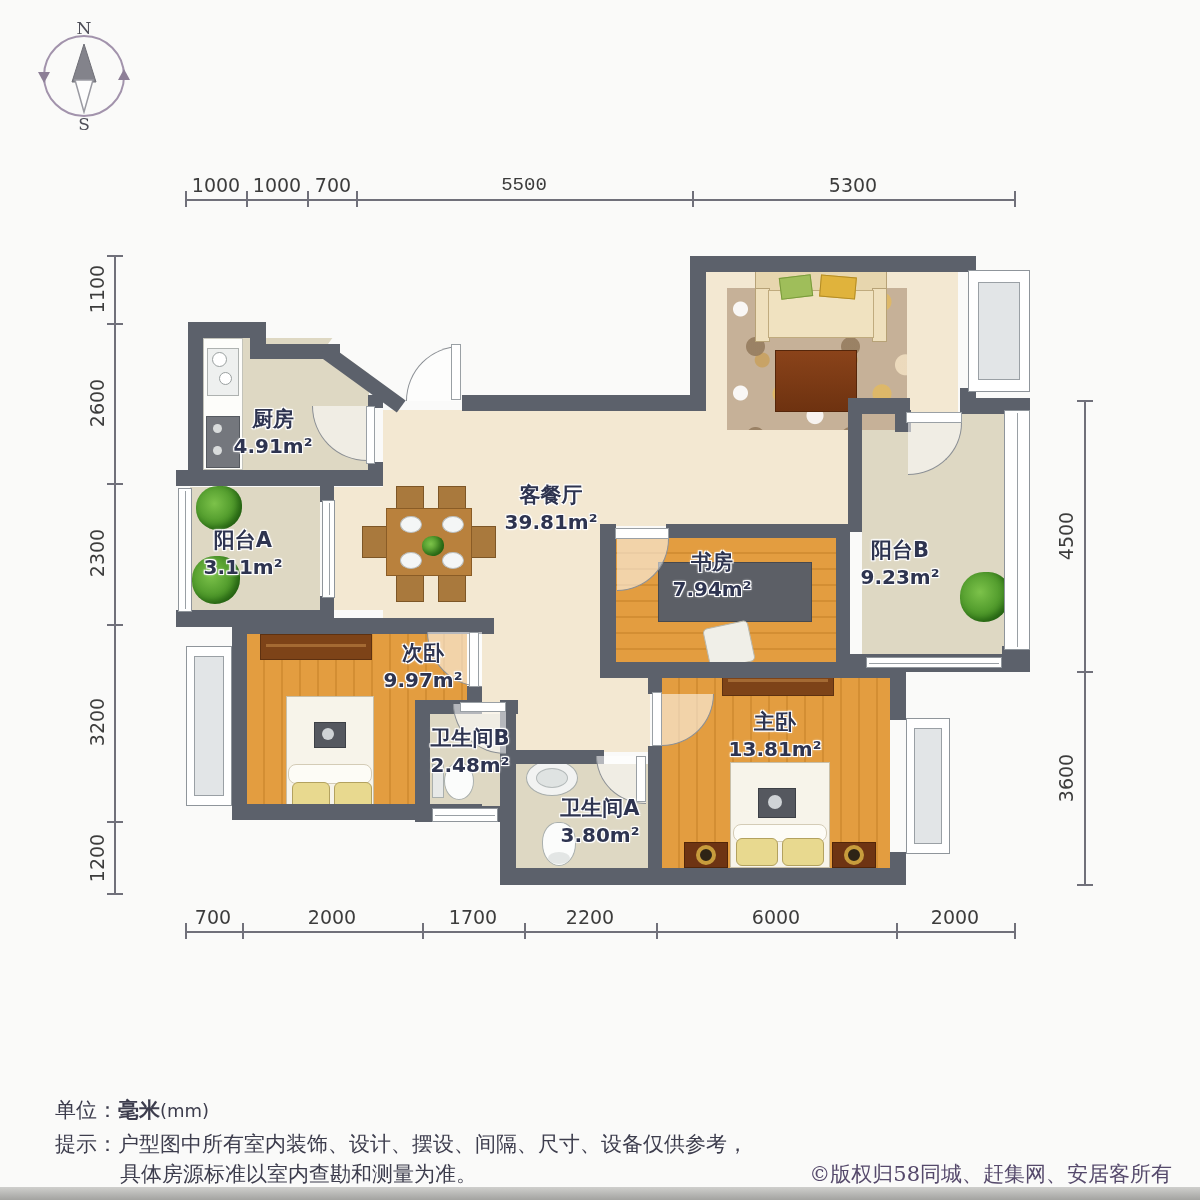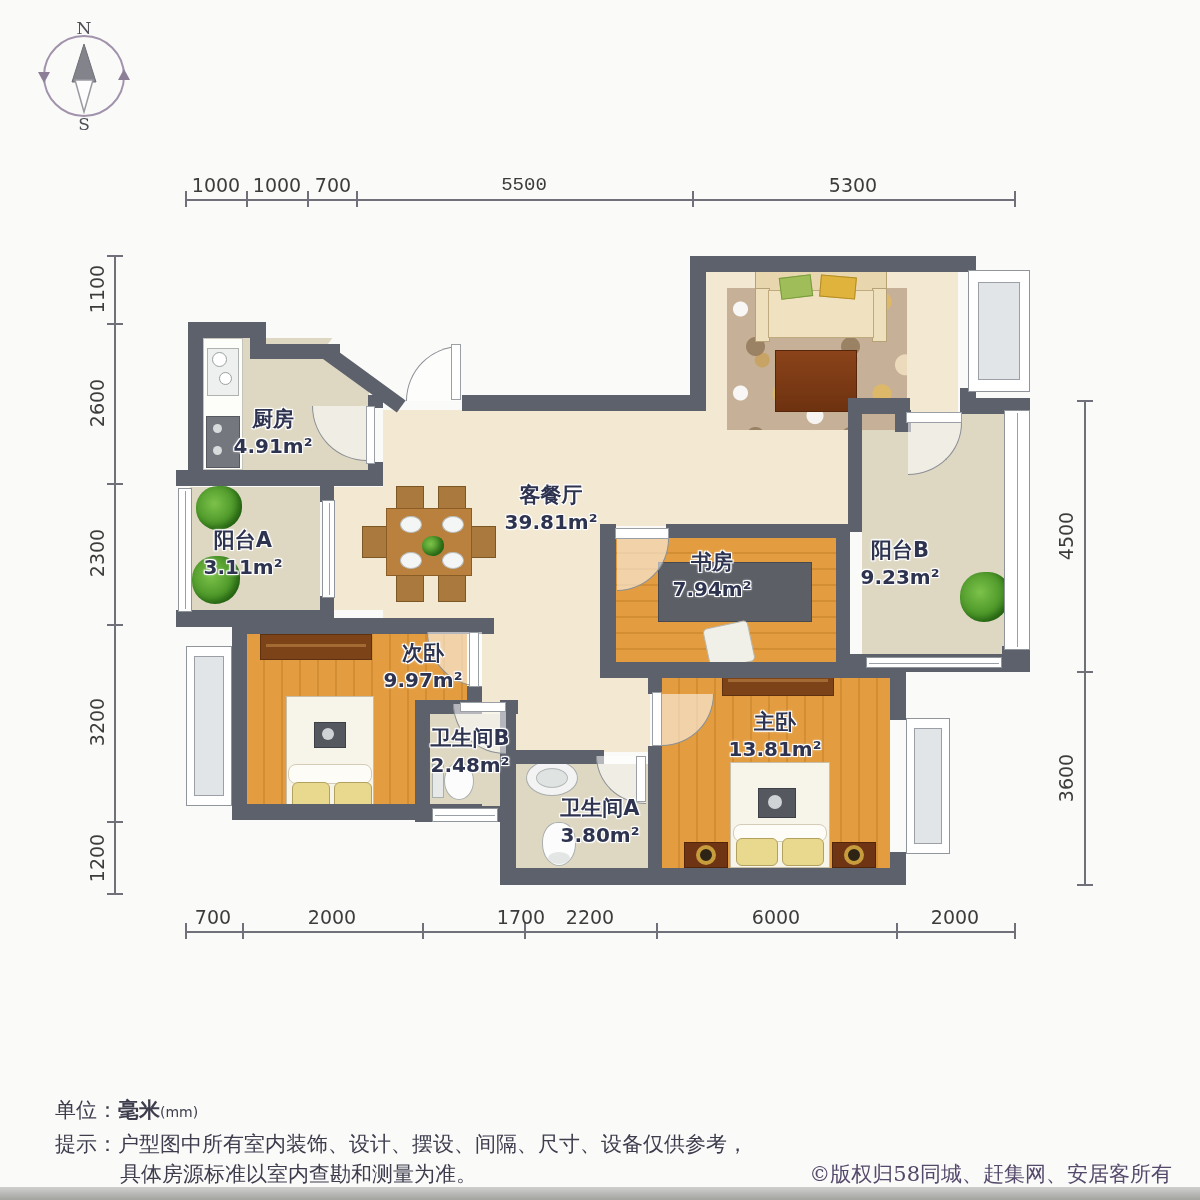--- a/index.html
+++ b/index.html
@@ -92,21 +92,21 @@
   <div class="dl-h" style="left:185px;top:931px;width:831px;"></div>
   <div class="tick-v" style="left:185px;top:923px;"></div>
   <div class="tick-v" style="left:242px;top:923px;"></div>
   <div class="tick-v" style="left:422px;top:923px;"></div>
   <div class="tick-v" style="left:524px;top:923px;"></div>
   <div class="tick-v" style="left:656px;top:923px;"></div>
   <div class="tick-v" style="left:896px;top:923px;"></div>
   <div class="tick-v" style="left:1014px;top:923px;"></div>
   <div class="dim-label" style="left:213px;top:928px;">700</div>
   <div class="dim-label" style="left:332px;top:928px;">2000</div>
-  <div class="dim-label" style="left:473px;top:928px;margin-left:48px;">1700</div>
+  <div class="dim-label" style="left:473px;top:928px;">1700</div>
   <div class="dim-label" style="left:590px;top:928px;">2200</div>
   <div class="dim-label" style="left:776px;top:928px;">6000</div>
   <div class="dim-label" style="left:955px;top:928px;">2000</div>
 </div>
 
 <div>
   <div class="dl-v" style="left:114px;top:255px;height:640px;"></div>
   <div class="tick-h" style="left:107px;top:255px;"></div>
   <div class="tick-h" style="left:107px;top:323px;"></div>
   <div class="tick-h" style="left:107px;top:483px;"></div>
@@ -337,21 +337,21 @@
 <div class="room-label" style="left:600px;top:822px;">
   <div class="rn">卫生间A</div>
   <div class="ra">3.80m²</div>
 </div>
 <div class="room-label" style="left:775px;top:736px;">
   <div class="rn">主卧</div>
   <div class="ra">13.81m²</div>
 </div>
 
 <div class="foot" style="left:55px;top:1096px;">
-  <span>单位：</span><b>毫米</b><span style="font-size:14px;">(mm)</span>
+  <span>单位：</span><b>毫米</b><span style="font-size:18px;">(mm)</span>
 </div>
 <div class="foot" style="left:55px;top:1130px;">
   <span>提示：</span><span>户型图中所有室内装饰、设计、摆设、间隔、尺寸、设备仅供参考，</span>
 </div>
 <div class="foot" style="left:120px;top:1160px;">
   <span>具体房源标准以室内查勘和测量为准。</span>
 </div>
 <div class="copyright" style="right:28px;top:1132px;margin-top:28px;">©版权归58同城、赶集网、安居客所有</div>
 
 <div class="bottom-bar"></div>

